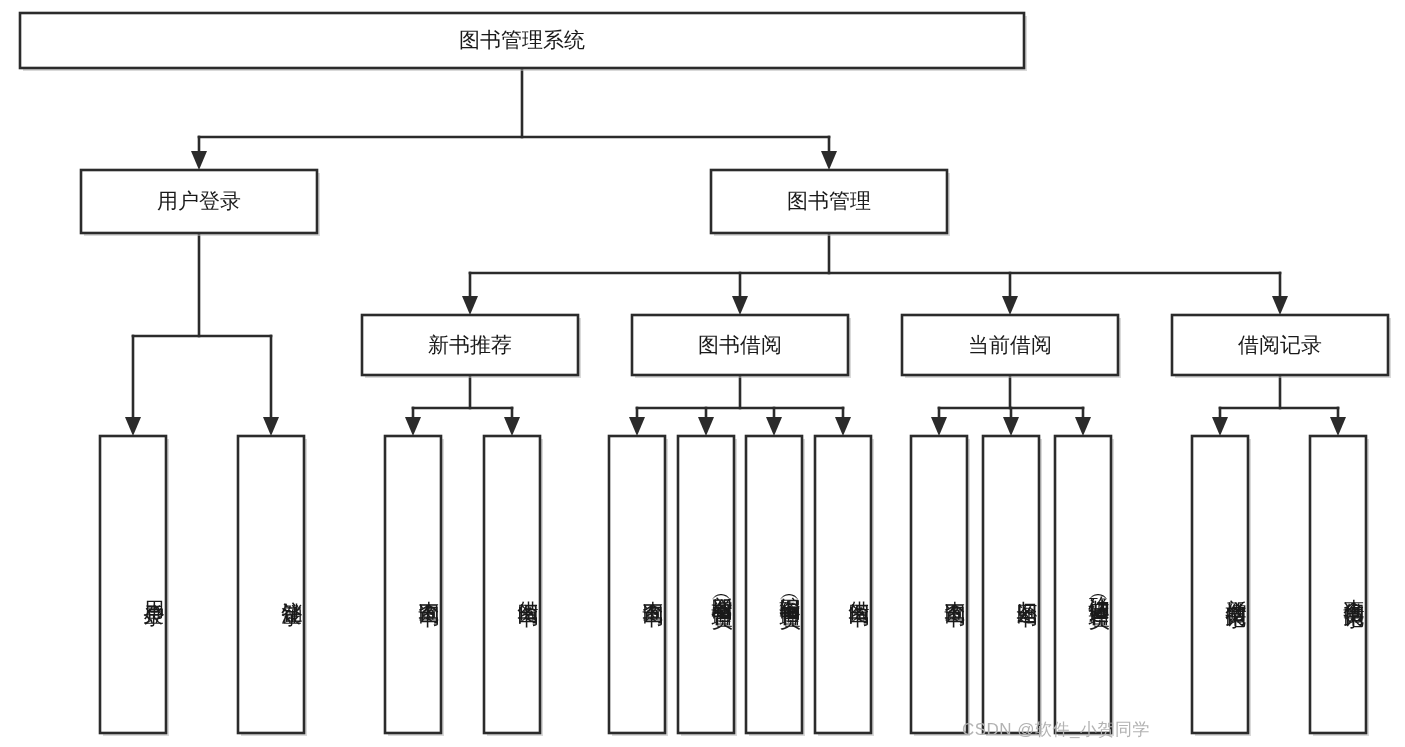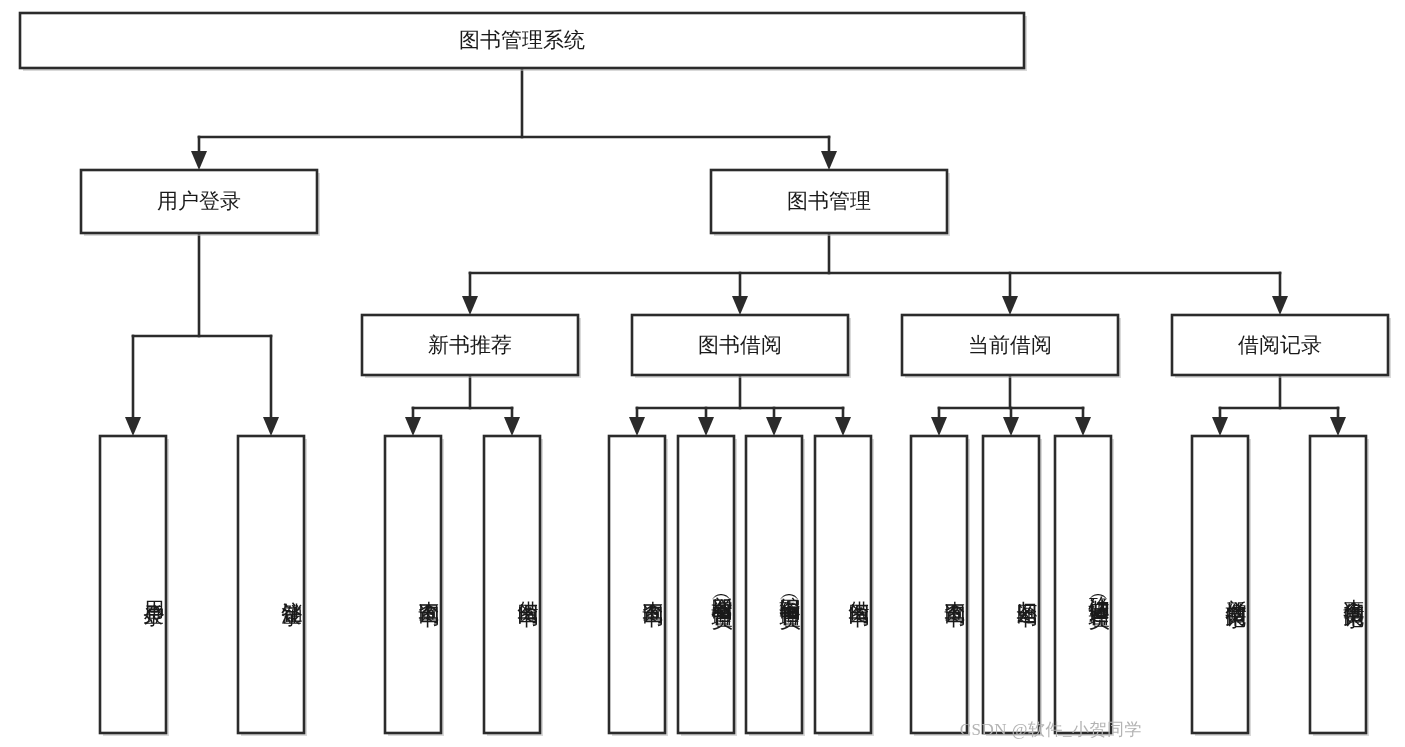--- a/index.html
+++ b/index.html
@@ -70,23 +70,23 @@
   }
   .label-layer {
     position: absolute;
     left: 0;
     top: 0;
     width: 1405px;
     height: 747px;
   }
   .watermark {
     position: absolute;
-    right: 16px;
+    right: 8px;
     bottom: 6px;
-    font-family: Liberation Serif, serif;
+    font-family: Liberation Sans, sans-serif;
     font-size: 17px;
     color: #b3b3b3;
     white-space: nowrap;
     letter-spacing: 0.5px;
   }
 </style>
 </head>
 <body>
 
 <div id="diagram-root">

